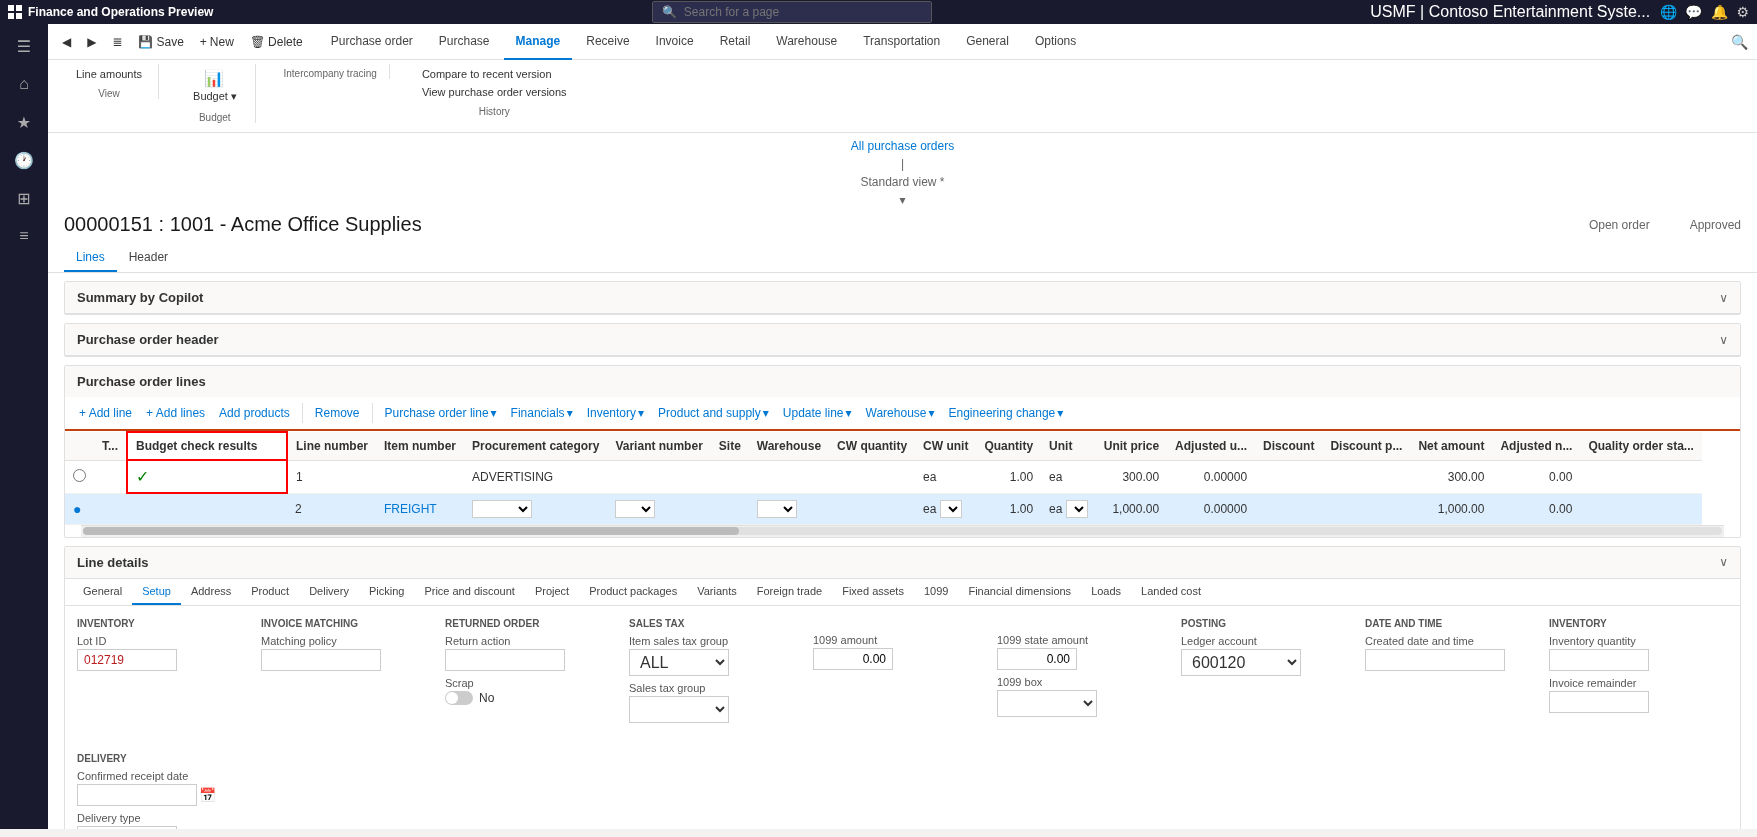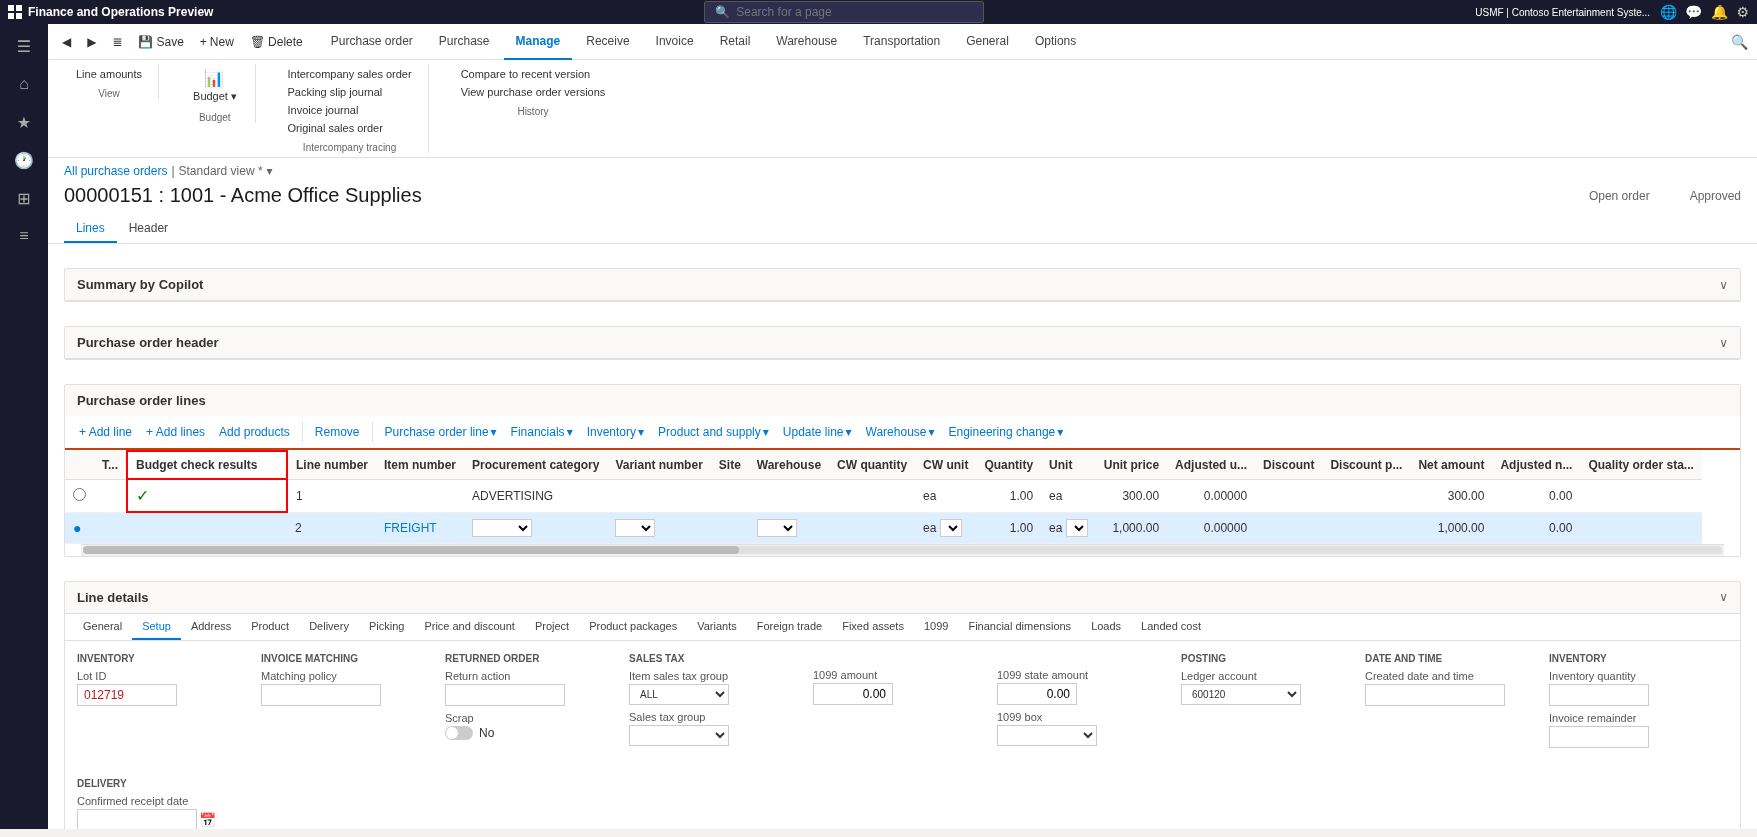--- a/index.html
+++ b/index.html
@@ -26,21 +26,21 @@
       padding: 3px 10px;
       width: 280px;
       border-radius: 2px;
       font-size: 12px;
       display: flex;
       align-items: center;
       gap: 6px;
     }
     .search-bar input { background: transparent; border: none; color: white; outline: none; width: 100%; font-size: 12px; }
     .top-bar-right { display: flex; align-items: center; gap: 10px; font-size: 12px; }
-    .top-bar-right .org-name { font-size: 10px; }
+    .top-bar-right .org-name { font-size: 16px; }
     .top-bar-icons { display: flex; gap: 8px; }
     .top-bar-icons span { cursor: pointer; color: #ccc; font-size: 14px; }
 
     
     .app-container { display: flex; height: calc(100vh - 32px); }
     .side-nav {
       width: 48px;
       background: #1a1a2e;
       display: flex;
       flex-direction: column;
@@ -145,20 +145,21 @@
     
     .page-area { flex: 1; overflow-y: auto; padding: 0; background: white; }
 
     .breadcrumb-bar {
       padding: 6px 16px 2px;
       font-size: 12px;
       color: #0078d4;
       display: flex;
       align-items: center;
       gap: 4px;
+      flex-direction: column;
     }
     .breadcrumb-bar a { color: #0078d4; text-decoration: none; cursor: pointer; }
     .breadcrumb-bar span { color: #666; }
 
     .page-header {
       padding: 4px 16px 8px;
       display: flex;
       justify-content: space-between;
       align-items: center;
     }
@@ -176,21 +177,21 @@
       cursor: pointer;
       font-size: 12px;
       color: #444;
       border-bottom: 2px solid transparent;
     }
     .page-tab.active { color: #0078d4; border-bottom: 2px solid #0078d4; }
 
     
     .section {
       border: 1px solid #e0e0e0;
-      margin: 24px 16px;
+      margin: 8px 16px;
       border-radius: 2px;
     }
     .section-header {
       padding: 8px 12px;
       background: #faf9f8;
       display: flex;
       justify-content: space-between;
       align-items: center;
       cursor: pointer;
       border-bottom: 1px solid #e0e0e0;
@@ -282,21 +283,21 @@
       padding: 3px 6px;
       font-size: 12px;
       width: 100%;
       min-width: 100px;
       background: white;
       color: #b91c1c;
     }
     .detail-select {
       border: 1px solid #ccc;
       padding: 3px 6px;
-      font-size: 10px;
+      font-size: 16px;
       background: white;
       color: #333;
       width: 100%;
       min-width: 100px;
     }
     .toggle-row { display: flex; align-items: center; gap: 6px; font-size: 12px; color: #333; }
     .toggle { width: 28px; height: 14px; background: #ccc; border-radius: 7px; position: relative; cursor: pointer; }
     .toggle-knob { width: 12px; height: 12px; background: white; border-radius: 50%; position: absolute; top: 1px; left: 1px; }
     .amount-field { border: 1px solid #ccc; padding: 3px 6px; font-size: 12px; width: 80px; text-align: right; background: white; }
 
@@ -399,28 +400,20 @@
         <div class="ribbon-group">
           <div class="ribbon-group-content">
             <button class="ribbon-btn">
               <span class="ribbon-btn-icon">📊</span>
               <span>Budget ▾</span>
             </button>
           </div>
           <div class="ribbon-group-label">Budget</div>
         </div>
         <div class="ribbon-group">
-          <div class="ribbon-group-content">
-            <div style="display:flex;flex-direction:column;gap:2px;">
-              <button class="ribbon-small-btn">Intercompany sales order</button>
-              <button class="ribbon-small-btn">Packing slip journal</button>
-              <button class="ribbon-small-btn">Invoice journal</button>
-              <button class="ribbon-small-btn">Original sales order</button>
-            </div>
-          </div>
           <div class="ribbon-group-label">Intercompany tracing</div>
         </div>
         <div class="ribbon-group">
           <div class="ribbon-group-content">
             <div style="display:flex;flex-direction:column;gap:2px;">
               <button class="ribbon-small-btn">Compare to recent version</button>
               <button class="ribbon-small-btn">View purchase order versions</button>
             </div>
           </div>
           <div class="ribbon-group-label">History</div>

